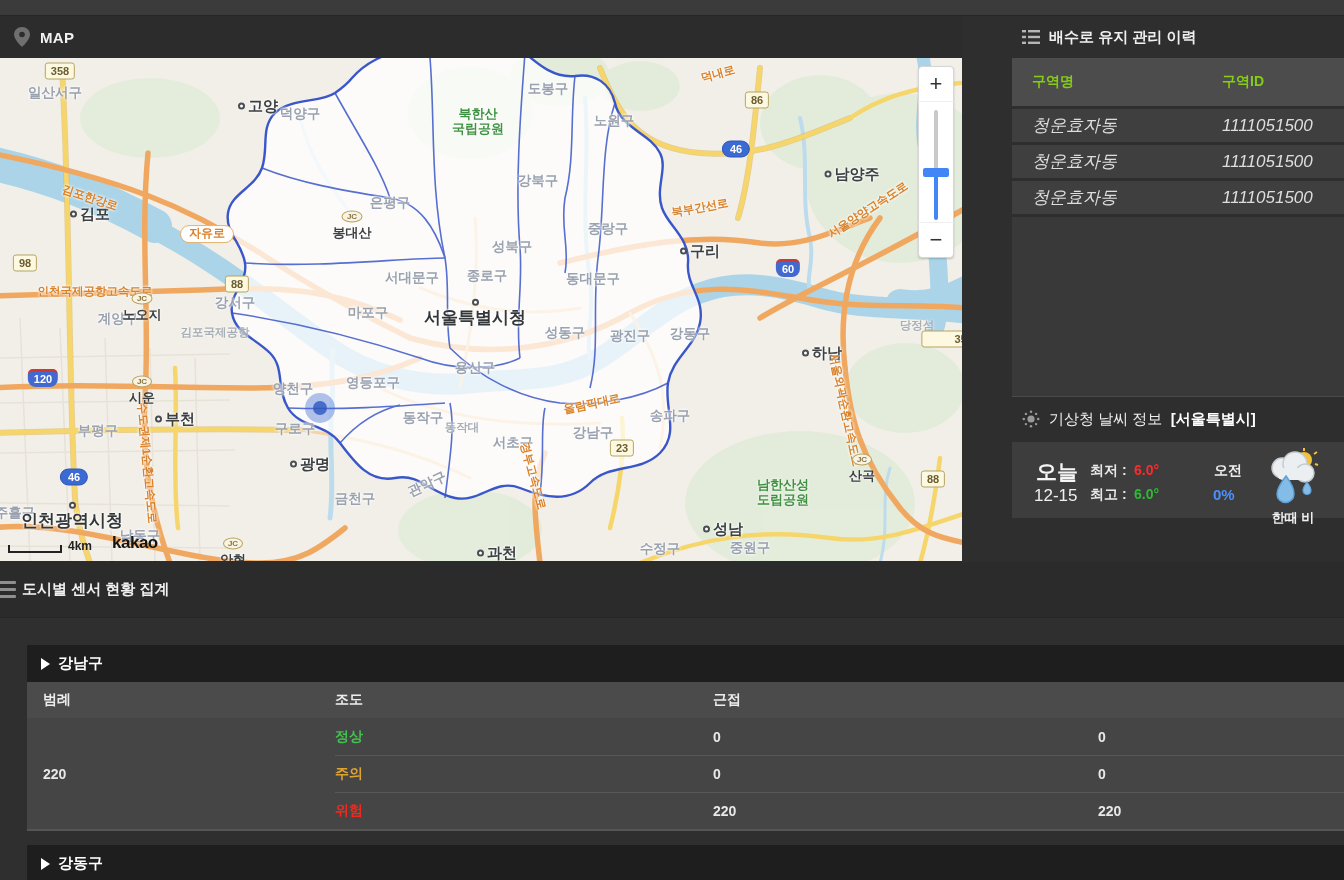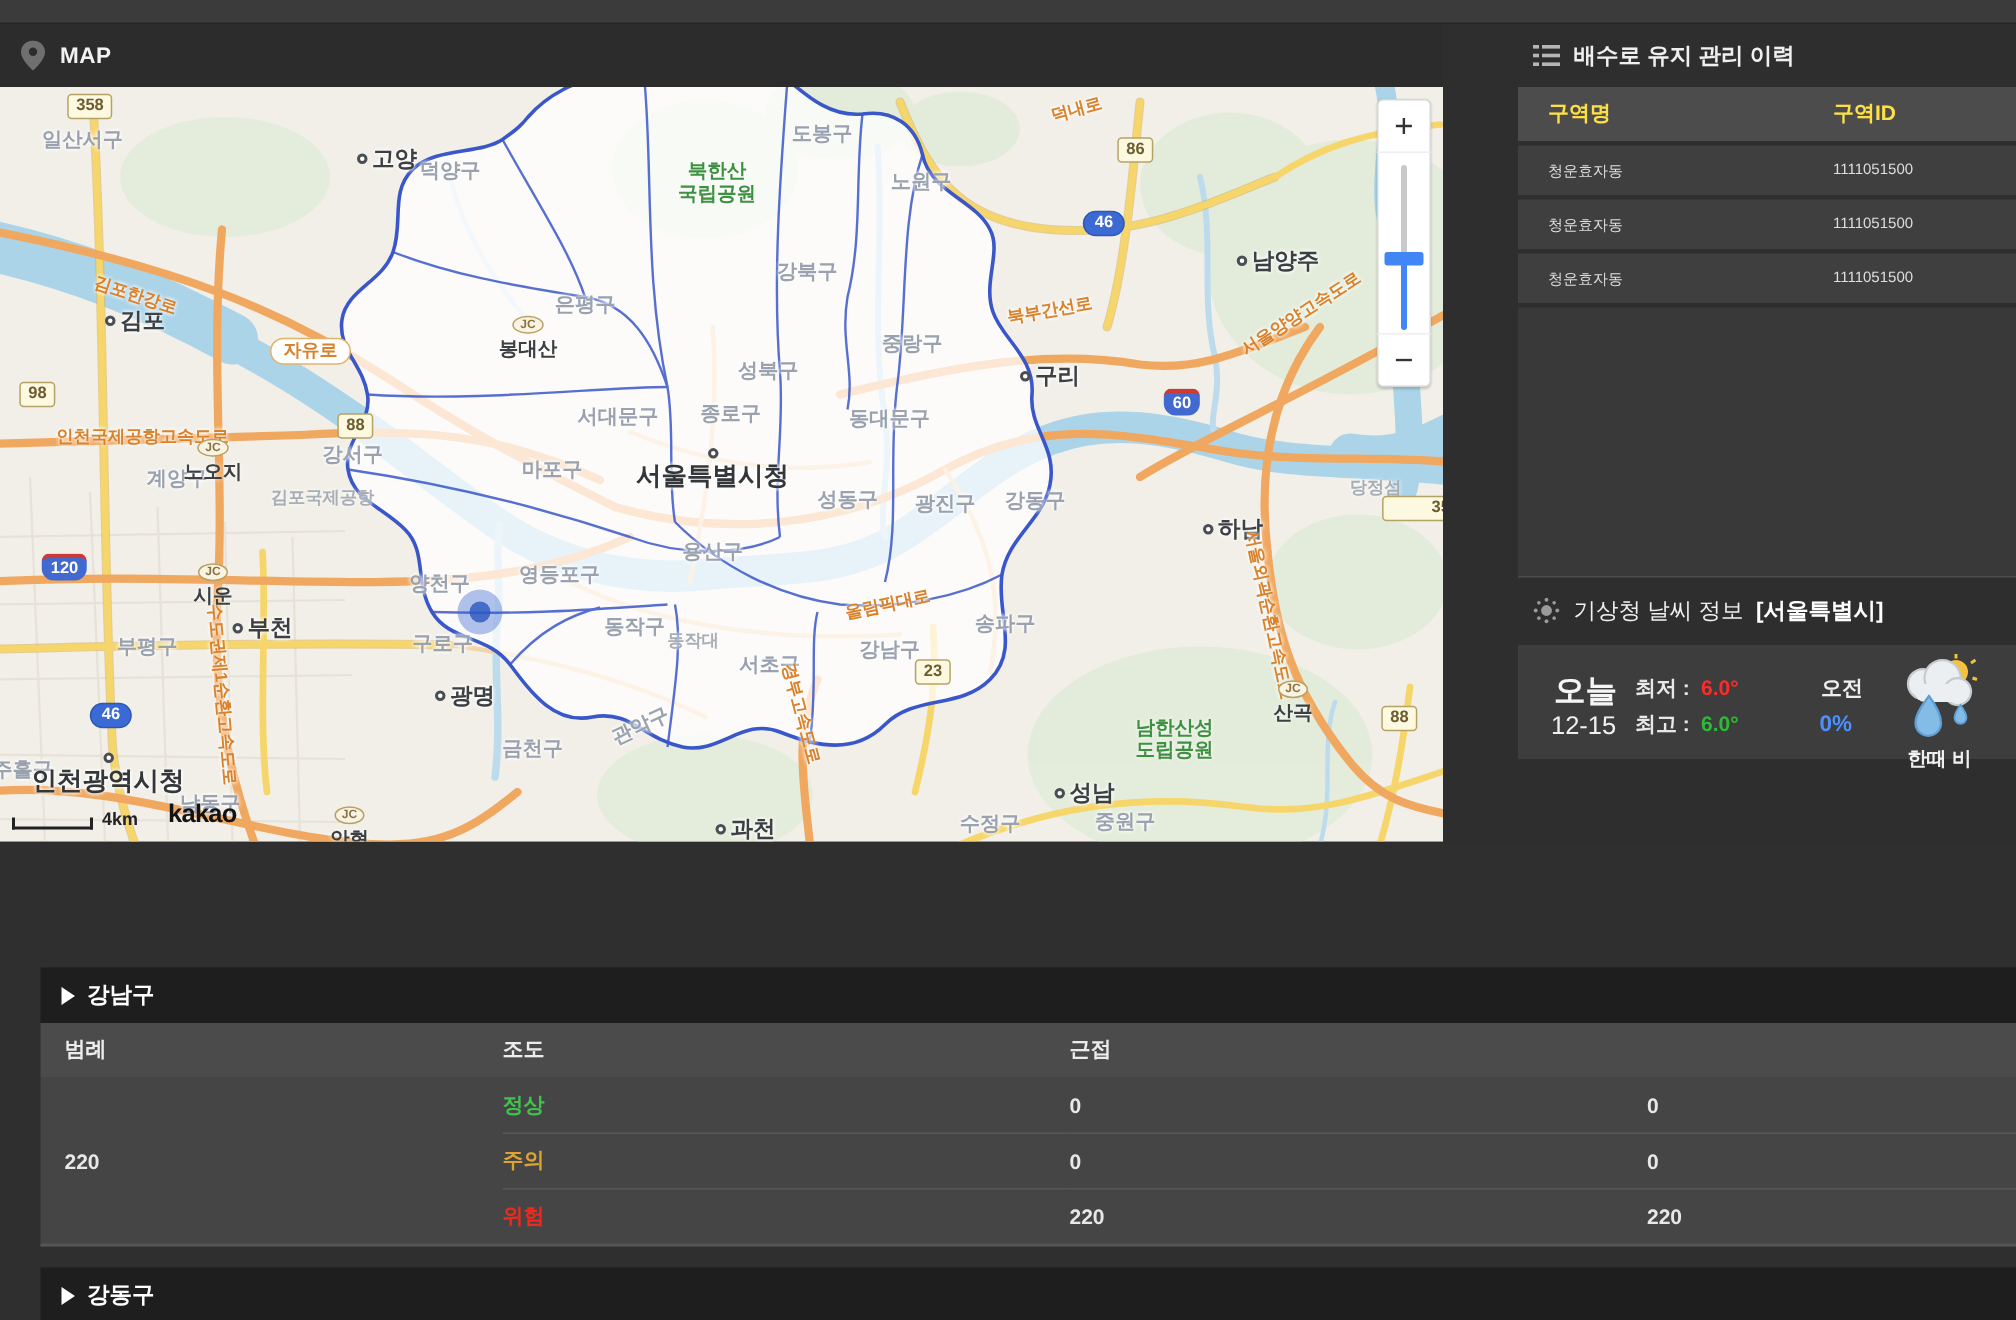--- a/index.html
+++ b/index.html
@@ -47,23 +47,23 @@
   #map-scale { position:absolute; left:8px; bottom:8px; display:flex; align-items:flex-end; gap:6px; }
   #scale-line { width:54px; height:8px; border-left:2px solid #222; border-right:2px solid #222; border-bottom:2px solid #222; }
   #scale-text { font-size:12px; font-weight:bold; color:#222; }
   #kakao-logo { font-size:17px; font-weight:bold; color:#131313; letter-spacing:-.5px; margin-left:14px; }
 
   
   #right-panel { position:absolute; left:1012px; top:16px; width:332px; height:546px; }
   .list-head { height:42px; display:flex; align-items:center; gap:9px; padding:0 10px; }
   .list-head .ptitle { color:#efefef; font-weight:bold; font-size:15px; }
   .grid-2 { display:grid; grid-template-columns:210px 1fr; }
-  #maint-header { background:#4c4c4c; height:36px; align-items:center; color:#fde047; font-weight:bold; font-size:14px; }
+  #maint-header { background:#4c4c4c; height:48px; align-items:center; color:#84cc16; font-weight:bold; font-size:14px; }
   #maint-header > div:first-child, .m-row > div:first-child { padding-left:20px; }
-  .m-row { background:#3f3f3f; height:33px; align-items:center; color:#dedede; font-size:10px; margin-top:3px; }
+  .m-row { background:#3f3f3f; height:33px; align-items:center; color:#dedede; font-size:17px; margin-top:3px;font-style:italic; }
   #maint-filler { background:#393939; border-top:3px solid #2e2e2e; height:183px; border-bottom:1px solid #4a4a4a; }
 
   #weather-head { height:40px; display:flex; align-items:center; gap:9px; padding:0 10px; margin-top:2px; }
   #weather-head .ptitle { color:#efefef; font-weight:normal; font-size:15px; }
   #weather-head .ptitle b { color:#fff; }
   #weather-body { background:#3d3d3d; height:76px; margin-top:3px; position:relative; color:#eee; }
   #w-today { position:absolute; left:24px; top:16px; font-size:21px; font-weight:bold; color:#f5f5f5; }
   #w-date { position:absolute; left:22px; top:44px; font-size:17px; color:#f0f0f0; }
   .w-kv { position:absolute; font-size:14px; font-weight:bold; color:#e8e8e8; }
   #w-ampm { position:absolute; left:202px; top:20px; font-size:14px; font-weight:bold; color:#eee; }
@@ -388,20 +388,28 @@
         <rect x="15" y="22" width="34" height="12" rx="6" stroke="none"></rect>
       </g>
       <path d="M24 30 C30 38 32 43 32 48 a8.5 8.5 0 1 1 -17 0 C15 43 18 38 24 30 Z" fill="#84bce8" stroke="#5f9fd4" stroke-width="1.5"></path>
       <path d="M45 36 C48 40 49 42 49 44.5 a4 4 0 1 1 -8 0 C41 42 42 40 45 36 Z" fill="#84bce8" stroke="#5f9fd4" stroke-width="1.2"></path>
     </svg>
     <span id="w-cond">한때 비</span>
   </div>
 </div>
 
 <div id="bottom-panel">
+  <div id="bottom-head">
+    <div id="burger">
+        <span></span>
+        <span></span>
+        <span></span>
+      </div>
+    <span class="ptitle">도시별 센서 현황 집계</span>
+  </div>
 
   <div class="accordion" id="acc-gangnam">
     <span class="tri"></span>
     <span class="aname">강남구</span>
   </div>
 
   <div id="sensor-header" class="sensor-grid">
     <div>범례</div>
     <div>조도</div>
     <div>근접</div>

